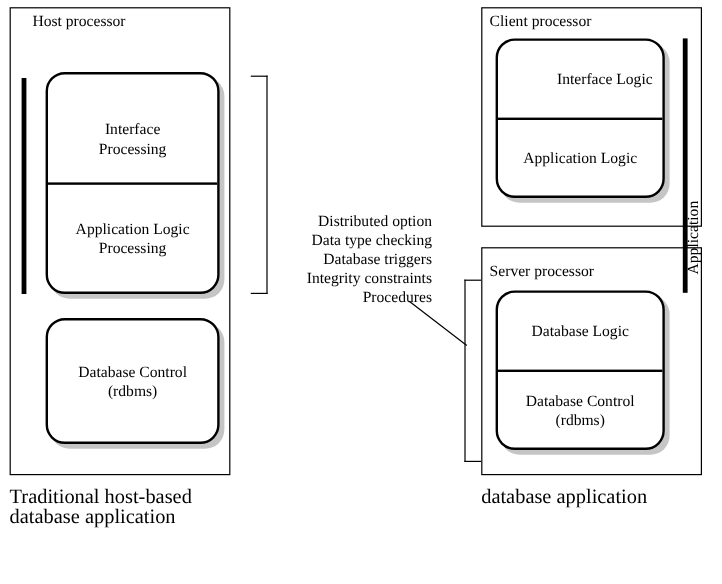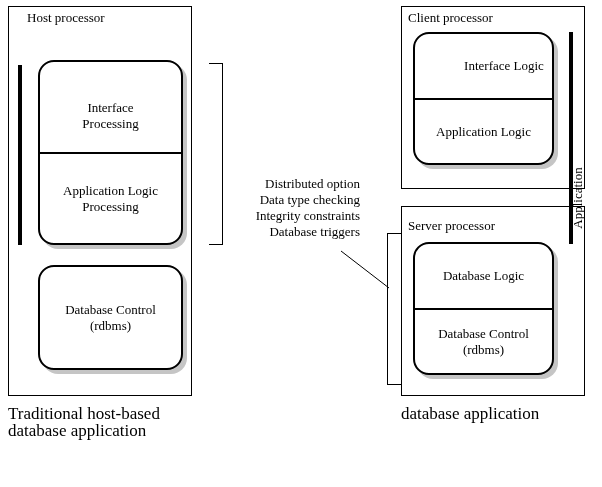--- a/index.html
+++ b/index.html
@@ -155,22 +155,23 @@
   <div class="caption" style="left:8px; top:405px; width:184px;">
     <div>Traditional host-based</div>
     <div>database application</div>
   </div>
 
   <div class="mid-bracket" style="left:209px; top:63px; width:14px; height:182px;"></div>
 
   <div class="center-list" style="left:228px; top:176px; width:132px;">
     <div>Distributed option</div>
     <div>Data type checking</div>
+    <div>Database triggers</div>
     <div>Integrity constraints</div>
-    <div>Database triggers</div>
+    <div>Procedures</div>
   </div>
 
   <svg class="connector" viewBox="0 0 602 487">
     <line x1="341" y1="251" x2="389" y2="288" stroke="#000000" stroke-width="1"></line>
   </svg>
 
   <div class="proc-box" style="left:401px; top:6px; width:184px; height:183px;"></div>
   <div class="proc-title" style="left:408px; top:10px;">Client processor</div>
 
   <div class="round-box" style="left:413px; top:32px; width:141px; height:133px;">

